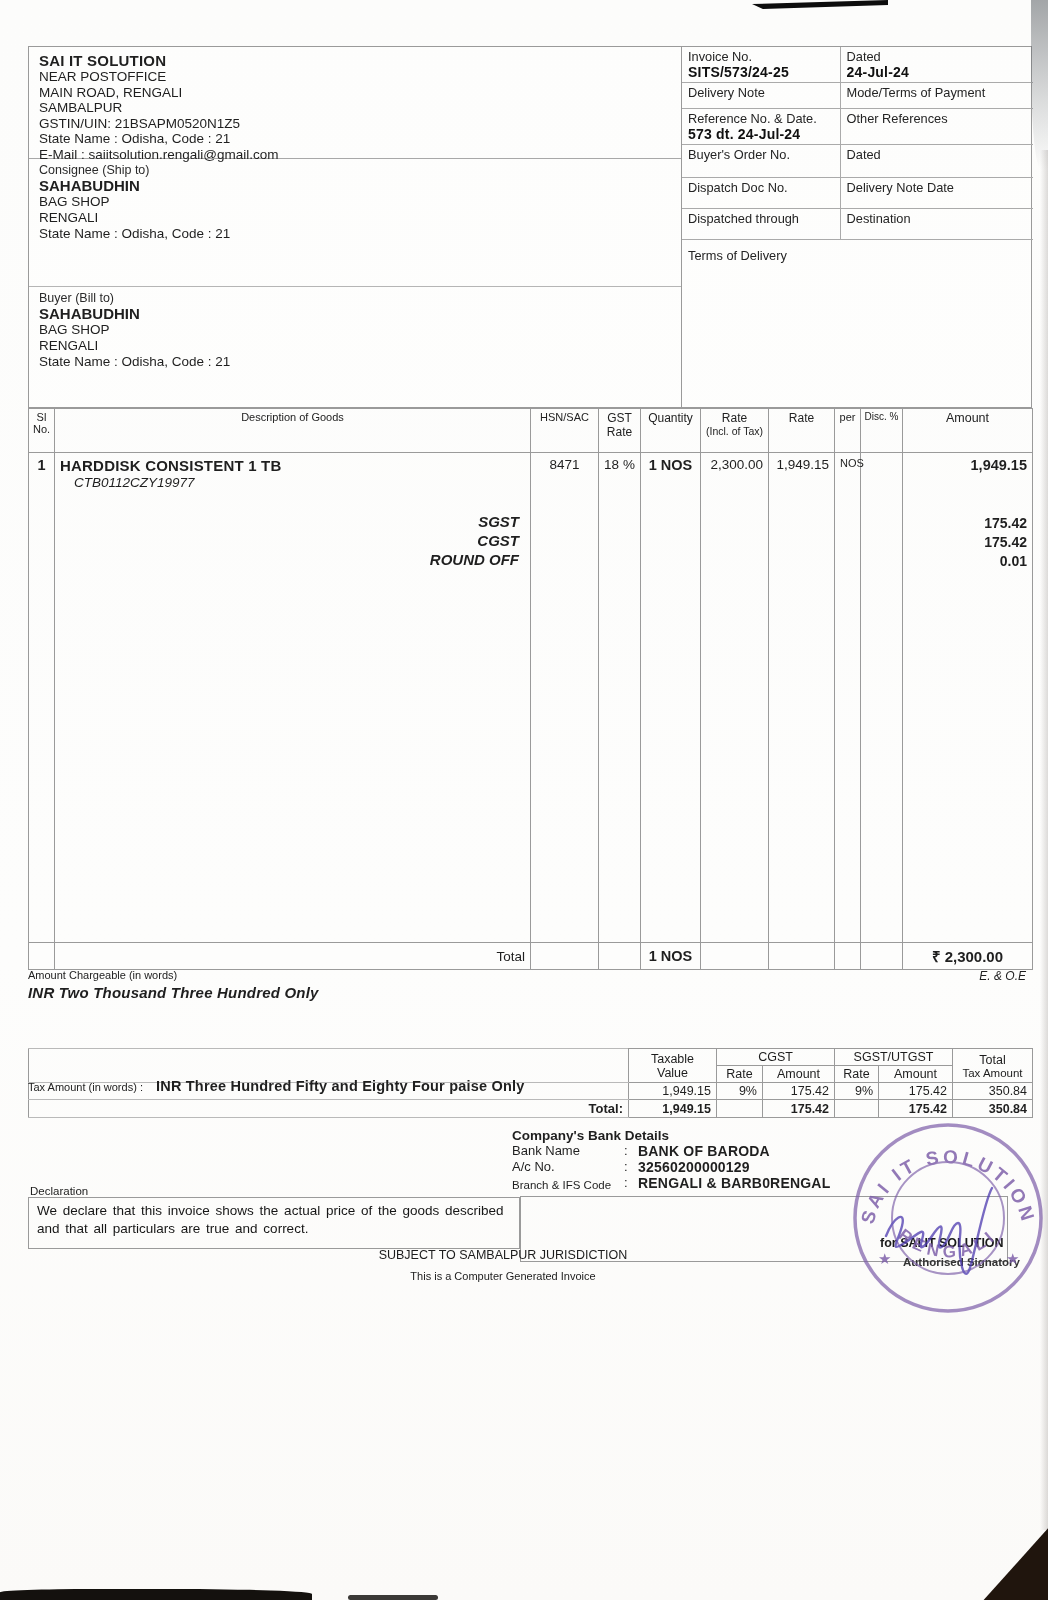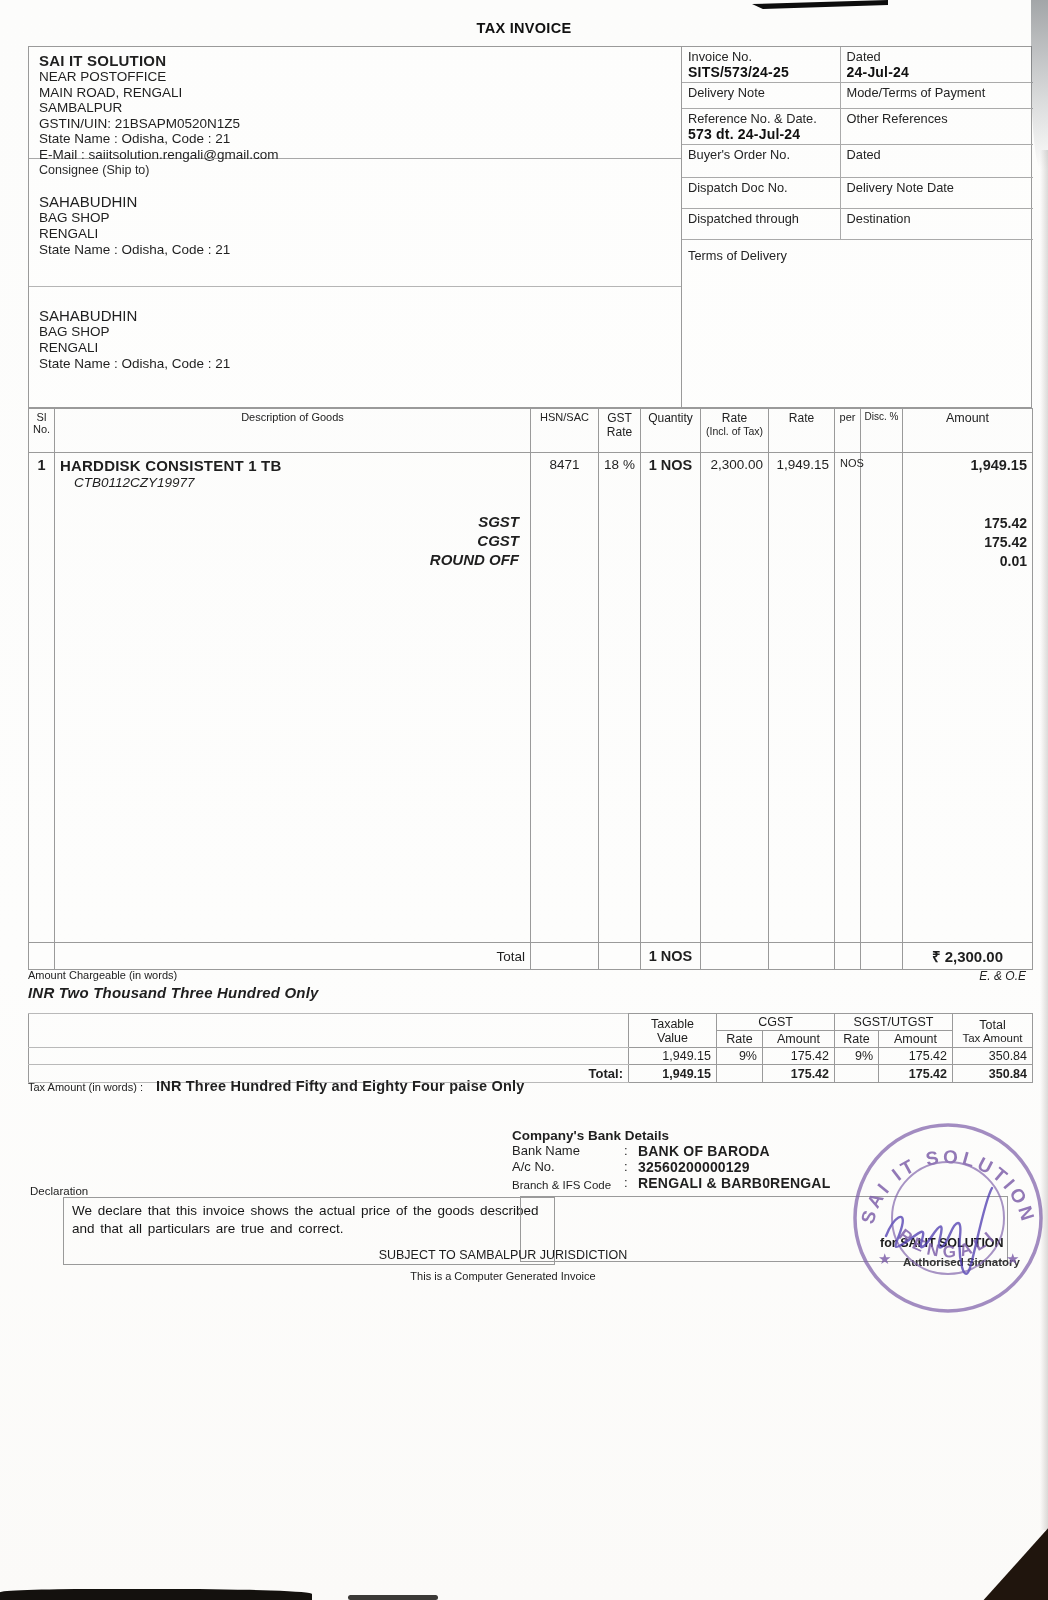--- a/index.html
+++ b/index.html
@@ -19,21 +19,21 @@
   .doc-title { left:0; right:0; top:20px; text-align:center; font-size:14.5px; font-weight:bold; letter-spacing:.3px; color:#111; }
 
   
   .header-box { left:28px; top:46px; width:1004px; height:362px; border:1px solid #9a9a9a; background:rgba(255,255,255,.4); }
   .seller { position:absolute; left:0; top:0; width:652px; height:112px; border-bottom:1px solid #a8a8a8; padding:5px 10px 0 10px; }
   .seller .name { font-weight:bold; font-size:15px; letter-spacing:.2px; }
   .seller .line { font-size:13.5px; line-height:15.5px; }
   .consignee { position:absolute; left:0; top:112px; width:652px; height:128px; border-bottom:1px solid #b5b5b5; padding:4px 10px 0 10px; }
   .buyer { position:absolute; left:0; top:240px; width:652px; height:122px; padding:4px 10px 0 10px; }
   .party-label { font-size:12.5px; color:#2a2a2a; }
-  .party-name { font-weight:normal; font-size:15px; margin-top:16px; }
+  .party-name { font-weight:bold; font-size:15px; margin-top:0; }
   .party-line { font-size:13.5px; line-height:16px; }
 
   .info-grid { position:absolute; left:652px; top:0; width:352px; height:362px; border-left:1px solid #9a9a9a; display:flex; flex-direction:column; }
   .info-row { display:flex; border-bottom:1px solid #aaa; }
   .info-cell { padding:2px 6px 1px 6px; }
   .info-cell.l { width:158px; }
   .info-cell.r { width:194px; border-left:1px solid #aaa; }
   .info-label { font-size:12.8px; color:#242424; }
   .info-value { font-size:14px; font-weight:bold; color:#101010; letter-spacing:.2px; }
   .info-row.last { border-bottom:none; flex:1; }
@@ -60,21 +60,21 @@
   .grand-amount { font-weight:bold; font-size:15px; text-align:center; }
 
   
   .aw { left:28px; top:969px; width:1004px; }
   .aw-top { display:flex; justify-content:space-between; align-items:flex-start;gap:38px; }
   .aw-label { font-size:11px; color:#222; }
   .aw-eoe { font-size:12px; font-style:italic; padding-right:6px; }
   .aw-words { font-weight:bold; font-size:15px; margin-top:1px; letter-spacing:.2px;font-style:italic; }
 
   
-  .taxes { left:28px; top:1013px; width:1004px; }
+  .taxes { left:28px; top:1048px; width:1004px; }
   .taxes table { width:1004px; }
   .taxes th, .taxes td { border:1px solid #9a9a9a; font-size:12.5px; padding:1px 5px; }
   .taxes th { font-weight:normal; color:#1d1d1d; text-align:center; }
   .taxes td { text-align:right; }
   .taxes .blank { border-top:1px solid #b9b9b9; border-bottom:1px solid #b9b9b9; }
   .taxes .tt-small { font-size:11.5px; }
   .taxes .tot td { font-weight:bold; }
   .taxes .tot .tlbl { text-align:right; font-size:13px; }
 
   .tw { left:28px; top:1078px; width:1004px; font-size:11px; }
@@ -84,21 +84,21 @@
   
   .bank { left:512px; top:1128px; width:420px; }
   .bank .title { font-weight:bold; font-size:13.5px; }
   .bank .row { display:flex; font-size:13px; line-height:16px; }
   .bank .bl { width:112px; }
   .bank .bl.small { font-size:11.5px; padding-top:2px; }
   .bank .colon { width:14px; }
   .bank .bv { font-weight:bold; font-size:14px; letter-spacing:.2px; }
 
   .decl-label { left:30px; top:1185px; font-size:11.5px; color:#222; }
-  .decl-box { left:28px; top:1197px; width:492px; height:68px; border:1px solid #9a9a9a; padding:4px 8px; font-size:13.5px; line-height:18px; word-spacing:2px; color:#161616;margin-left:35px; }
+  .decl-box { left:28px; top:1197px; width:492px; height:52px; border:1px solid #9a9a9a; padding:4px 8px; font-size:13.5px; line-height:18px; word-spacing:2px; color:#161616; }
   .sign-box { left:520px; top:1196px; width:488px; height:66px; border:1px solid #9a9a9a; }
 
   .for-line { left:880px; top:1207px; font-size:12.5px; font-weight:bold; color:#1a1a1a; z-index:3;margin-top:29px; }
   .auth-line { left:903px; top:1256px; font-size:11.5px; color:#333; z-index:3;font-weight:bold; }
 
   .stamp-svg { left:848px; top:1118px; width:200px; height:200px; z-index:4; opacity:.82; }
 
   
   .foot1 { left:28px; top:1248px; width:950px; text-align:center; font-size:12.5px; color:#1c1c1c; }
   .foot2 { left:28px; top:1270px; width:950px; text-align:center; font-size:11px; color:#1c1c1c; }
@@ -110,21 +110,20 @@
   .bottom-left-bar { left:0; top:1589px; width:312px; height:11px; background:#14110e; border-radius:30% 45% 0 0; }
   .bottom-smudge { left:348px; top:1595px; width:90px; height:5px; background:rgba(25,22,20,.85); border-radius:3px; }
   .bottom-right-wedge { left:978px; top:1522px; width:70px; height:78px; background:#20150d; clip-path:polygon(100% 8%,100% 100%,8% 100%); }
   .right-edge-shade { left:1040px; top:150px; width:8px; height:1380px; background:linear-gradient(90deg,rgba(0,0,0,0),rgba(70,60,55,.18)); }
 </style>
 </head>
 <body>
 
 <div id="sheet">
 
-  <div class="abs doc-title">TAX INVOICE</div>
 
   <div class="abs header-box">
 
     <div class="seller">
       <div class="name">SAI IT SOLUTION</div>
       <div class="line">NEAR POSTOFFICE</div>
       <div class="line">MAIN ROAD, RENGALI</div>
       <div class="line">SAMBALPUR</div>
       <div class="line">GSTIN/UIN: 21BSAPM0520N1Z5</div>
       <div class="line">State Name :  Odisha, Code : 21</div>
@@ -133,20 +132,21 @@
 
     <div class="consignee">
       <div class="party-label">Consignee (Ship to)</div>
       <div class="party-name">SAHABUDHIN</div>
       <div class="party-line">BAG SHOP</div>
       <div class="party-line">RENGALI</div>
       <div class="party-line">State Name  :  Odisha, Code : 21</div>
     </div>
 
     <div class="buyer">
+      <div class="party-label">Buyer (Bill to)</div>
       <div class="party-name">SAHABUDHIN</div>
       <div class="party-line">BAG SHOP</div>
       <div class="party-line">RENGALI</div>
       <div class="party-line">State Name  :  Odisha, Code : 21</div>
     </div>
 
     <div class="info-grid">
       <div class="info-row" style="height:36px">
         <div class="info-cell l">
           <div class="info-label">Invoice No.</div>

